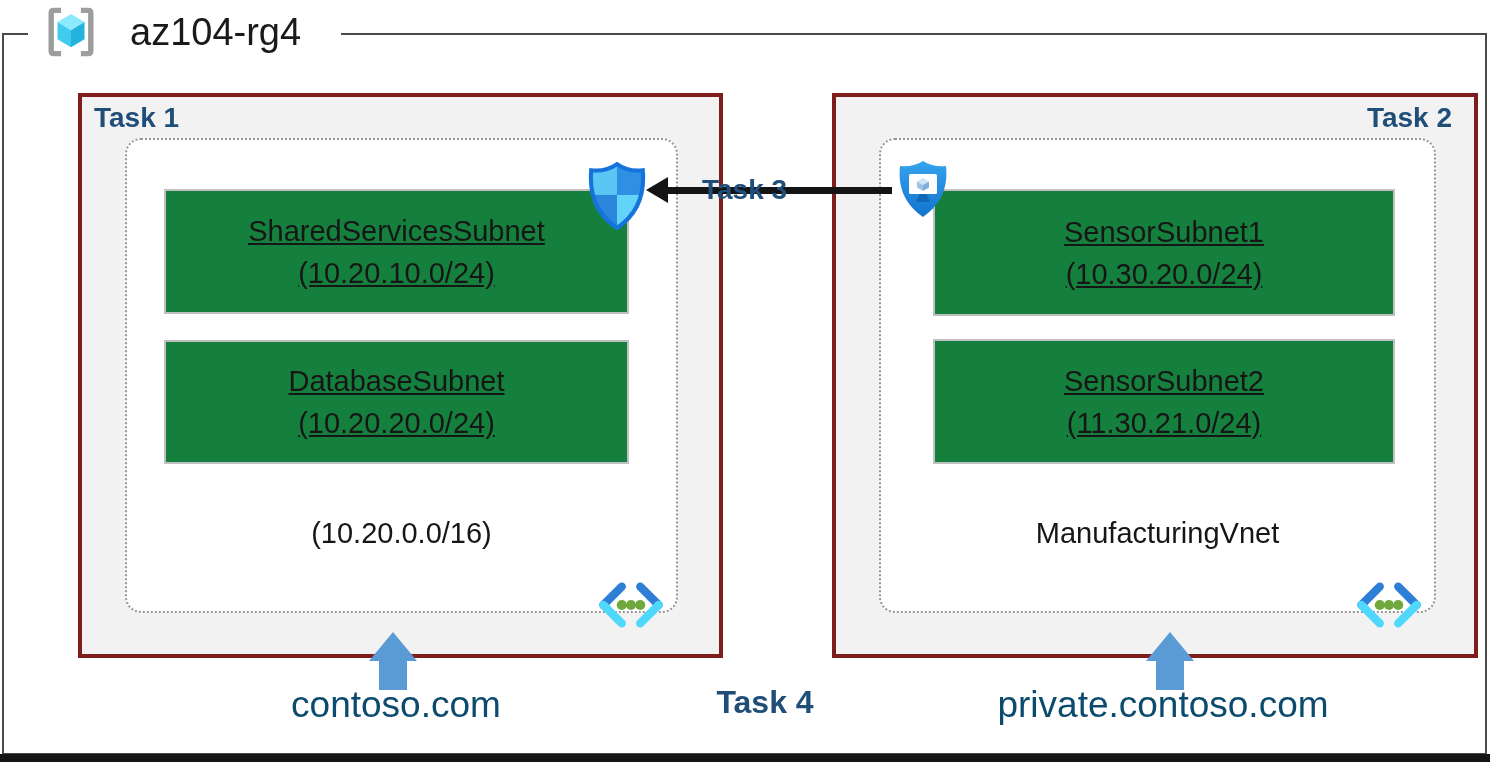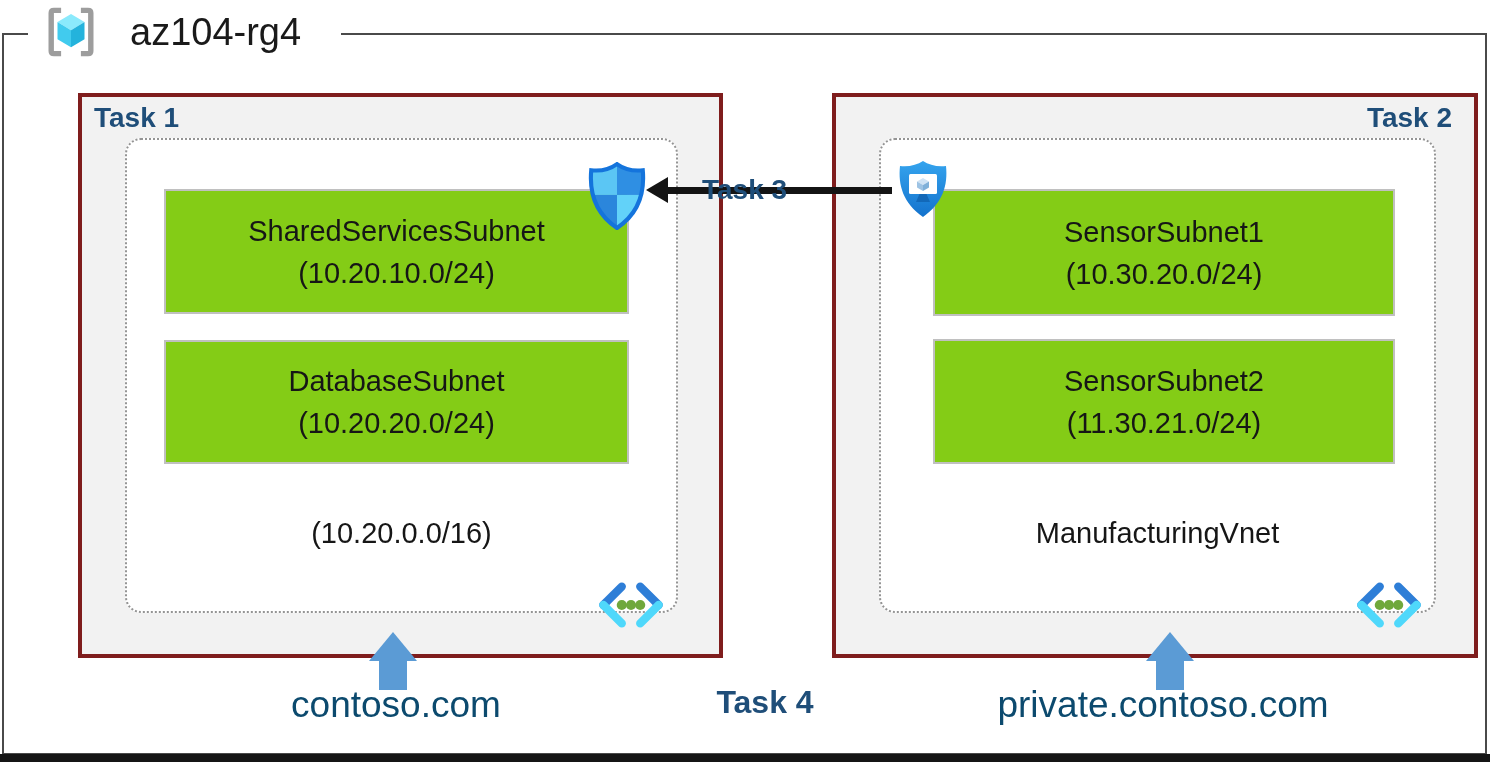--- a/index.html
+++ b/index.html
@@ -33,23 +33,23 @@
   .task2 .task-label { right:22px; top:5px; }
 
   .vnet {
     position:absolute; background:#ffffff; border:2px dotted #949494;
     border-radius:16px; box-sizing:border-box;
   }
   .task1 .vnet { left:43px; top:41px; width:553px; height:475px; }
   .task2 .vnet { left:43px; top:41px; width:557px; height:475px; }
 
   .subnet {
-    position:absolute; background:#84cc16; border:2px solid #c0c0c0; box-sizing:border-box;
+    position:absolute; background:#15803d; border:2px solid #c0c0c0; box-sizing:border-box;
     display:flex; flex-direction:column; justify-content:center; align-items:center;
-    text-align:center; font-size:29px; line-height:42px; color:#161616;
+    text-align:center; font-size:29px; line-height:42px; color:#161616;text-decoration:underline;
   }
   .task1 .sa { left:37px; top:49px;  width:465px; height:125px; }
   .task1 .sb { left:37px; top:200px; width:465px; height:124px; }
   .task2 .sa { left:52px; top:49px;  width:462px; height:127px; }
   .task2 .sb { left:52px; top:199px; width:462px; height:125px; }
 
   .vnet-label {
     position:absolute; left:0; right:0; top:372px; text-align:center;
     font-size:29px; line-height:42px; color:#161616;
   }

